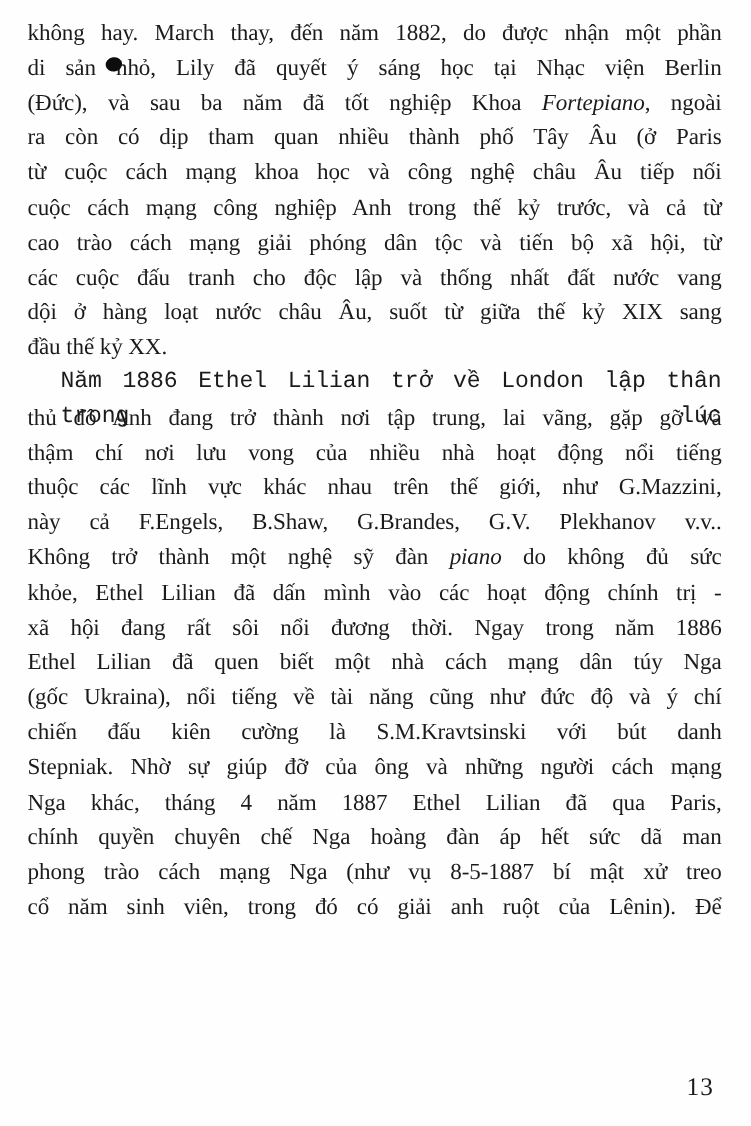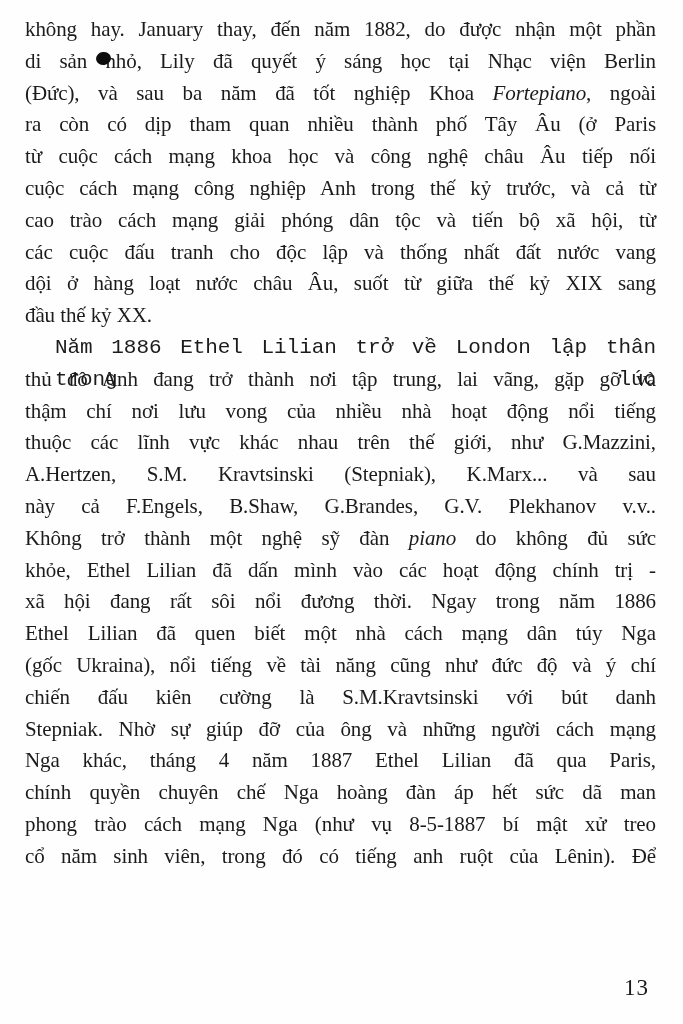--- a/index.html
+++ b/index.html
@@ -60,46 +60,45 @@
     letter-spacing:1px;
     font-family:Liberation Serif, serif;
   }
 </style>
 </head>
 <body>
 
 <div class="book-page">
   <div class="page-body">
       <div class="paragraph">
-        <div class="line"><span>không hay. January thay, đến năm 1882, do được nhận một phần</span></div>
+        <div class="line"><span>không hay. March thay, đến năm 1882, do được nhận một phần</span></div>
         <div class="line"><span>di sản nhỏ, Lily đã quyết ý sáng học tại Nhạc viện Berlin</span></div>
         <div class="line"><span>(Đức), và sau ba năm đã tốt nghiệp Khoa </span><i>Fortepiano</i><span>, ngoài</span></div>
         <div class="line"><span>ra còn có dịp tham quan nhiều thành phố Tây Âu (ở Paris</span></div>
         <div class="line"><span>từ cuộc cách mạng khoa học và công nghệ châu Âu tiếp nối</span></div>
         <div class="line"><span>cuộc cách mạng công nghiệp Anh trong thế kỷ trước, và cả từ</span></div>
         <div class="line"><span>cao trào cách mạng giải phóng dân tộc và tiến bộ xã hội, từ</span></div>
         <div class="line"><span>các cuộc đấu tranh cho độc lập và thống nhất đất nước vang</span></div>
         <div class="line"><span>dội ở hàng loạt nước châu Âu, suốt từ giữa thế kỷ XIX sang</span></div>
         <div class="line no-just"><span>đầu thế kỷ XX.</span></div>
       </div>
       <div class="paragraph">
         <div class="line indent"><span>Năm 1886 Ethel Lilian trở về London lập thân trong lúc</span></div>
         <div class="line"><span>thủ đô Anh đang trở thành nơi tập trung, lai vãng, gặp gỡ và</span></div>
         <div class="line"><span>thậm chí nơi lưu vong của nhiều nhà hoạt động nổi tiếng</span></div>
         <div class="line"><span>thuộc các lĩnh vực khác nhau trên thế giới, như G.Mazzini,</span></div>
-        <div class="line"><span>A.Hertzen, S.M. Kravtsinski (Stepniak), K.Marx... và sau</span></div>
         <div class="line"><span>này cả F.Engels, B.Shaw, G.Brandes, G.V. Plekhanov v.v..</span></div>
         <div class="line"><span>Không trở thành một nghệ sỹ đàn </span><i>piano</i><span> do không đủ sức</span></div>
         <div class="line"><span>khỏe, Ethel Lilian đã dấn mình vào các hoạt động chính trị -</span></div>
         <div class="line"><span>xã hội đang rất sôi nổi đương thời. Ngay trong năm 1886</span></div>
         <div class="line"><span>Ethel Lilian đã quen biết một nhà cách mạng dân túy Nga</span></div>
         <div class="line"><span>(gốc Ukraina), nổi tiếng về tài năng cũng như đức độ và ý chí</span></div>
         <div class="line"><span>chiến đấu kiên cường là S.M.Kravtsinski với bút danh</span></div>
         <div class="line"><span>Stepniak. Nhờ sự giúp đỡ của ông và những người cách mạng</span></div>
         <div class="line"><span>Nga khác, tháng 4 năm 1887 Ethel Lilian đã qua Paris,</span></div>
         <div class="line"><span>chính quyền chuyên chế Nga hoàng đàn áp hết sức dã man</span></div>
         <div class="line"><span>phong trào cách mạng Nga (như vụ 8-5-1887 bí mật xử treo</span></div>
-        <div class="line"><span>cổ năm sinh viên, trong đó có tiếng anh ruột của Lênin). Để</span></div>
+        <div class="line"><span>cổ năm sinh viên, trong đó có giải anh ruột của Lênin). Để</span></div>
       </div>
     </div>
   <div class="ink-blot"></div>
   <div class="page-number">13</div>
 </div>
 
 </body></html>

